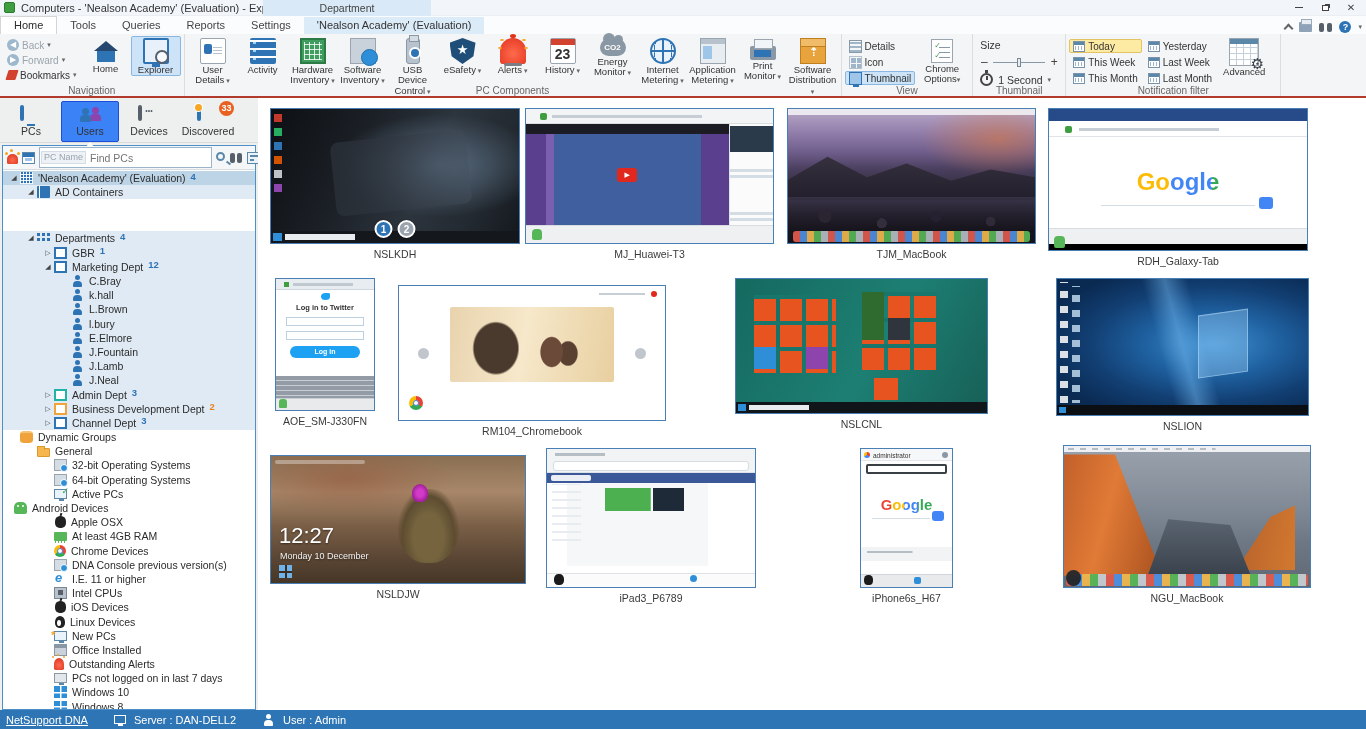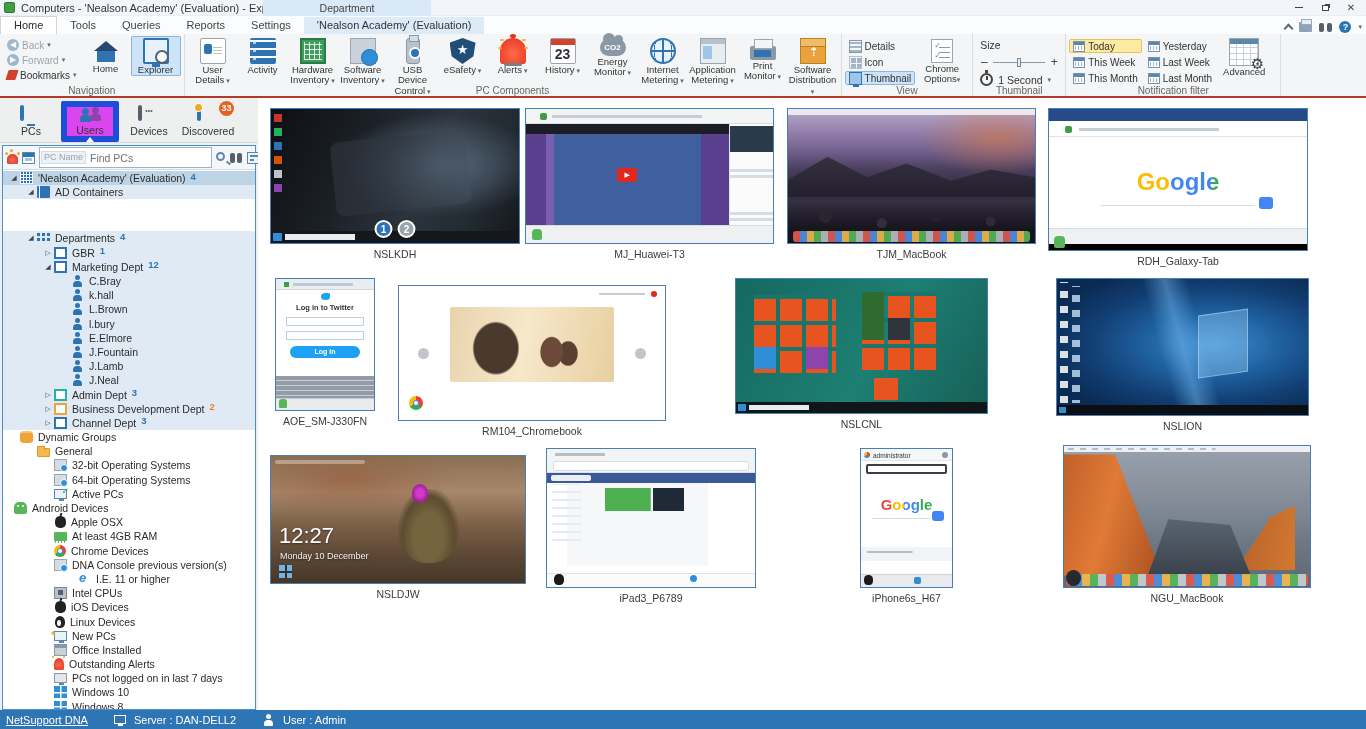--- a/index.html
+++ b/index.html
@@ -127,21 +127,21 @@
   .pm { font-size:12px; color:#444; width:8px; text-align:center; }
 
   #redline { height:2px; background:#b23a2c; flex:0 0 auto; }
 
   
   #body { flex:1; display:flex; min-height:0; }
   #sidebar { width:258px; flex:0 0 auto; display:flex; flex-direction:column; background:#eef0f0; }
   #side-tabs { height:45px; display:flex; padding:3px 2px 0; gap:1px; border-bottom:1px solid #d8dadb; }
   .stab { width:58px; display:flex; flex-direction:column; align-items:center; justify-content:center; gap:2px;
     font-size:10.5px; color:#333; position:relative; border-radius:2px; cursor:default; }
-  .stab.sel { background:#d946ef; border:6px solid #1d4ed8; }
+  .stab.sel { background:#3b82f6; border:1px solid #1d4ed8; }
   .stab.sel::after { content:''; position:absolute; bottom:-6px; left:50%; margin-left:-4px;
     border-left:4px solid transparent; border-right:4px solid transparent; border-top:5px solid #fff; transform:rotate(180deg); }
   .stab .badge { position:absolute; top:0px; right:3px; min-width:15px; height:15px; border-radius:8px; background:#e8611f;
     color:#fff; font-size:9px; font-weight:bold; text-align:center; line-height:15px; padding:0 2px; }
   .st-ico { width:22px; height:16px; position:relative; }
   .st-mon { border:2px solid #2e74b5; border-radius:2px; background:#eaf2fa; width:20px; height:14px; margin:0 auto; }
   .st-mon::after { content:''; position:absolute; left:7px; bottom:-3px; width:8px; height:2px; background:#2e74b5; }
   .st-users::before { content:''; position:absolute; left:3px; top:1px; width:7px; height:7px; border-radius:50%; background:#2e74b5; }
   .st-users::after { content:''; position:absolute; left:1px; top:8px; width:11px; height:7px; border-radius:4px 4px 1px 1px; background:#2e74b5; }
   .st-users .p2 { position:absolute; right:2px; top:0; width:7px; height:7px; border-radius:50%; background:#8e44ad; }
@@ -819,21 +819,21 @@
             <div class="trow" style="padding-left: 40px;">
               <span class="arrow"></span>
               <span class="ti ti-chrome"></span>
               <span>Chrome Devices</span>
             </div>
             <div class="trow" style="padding-left: 40px;">
               <span class="arrow"></span>
               <span class="ti ti-app"></span>
               <span>DNA Console previous version(s)</span>
             </div>
-            <div class="trow" style="padding-left: 64px;">
+            <div class="trow" style="padding-left: 40px;">
               <span class="arrow"></span>
               <span class="ti ti-ie"></span>
               <span>I.E. 11 or higher</span>
             </div>
             <div class="trow" style="padding-left: 40px;">
               <span class="arrow"></span>
               <span class="ti ti-chip"></span>
               <span>Intel CPUs</span>
             </div>
             <div class="trow" style="padding-left: 40px;">

